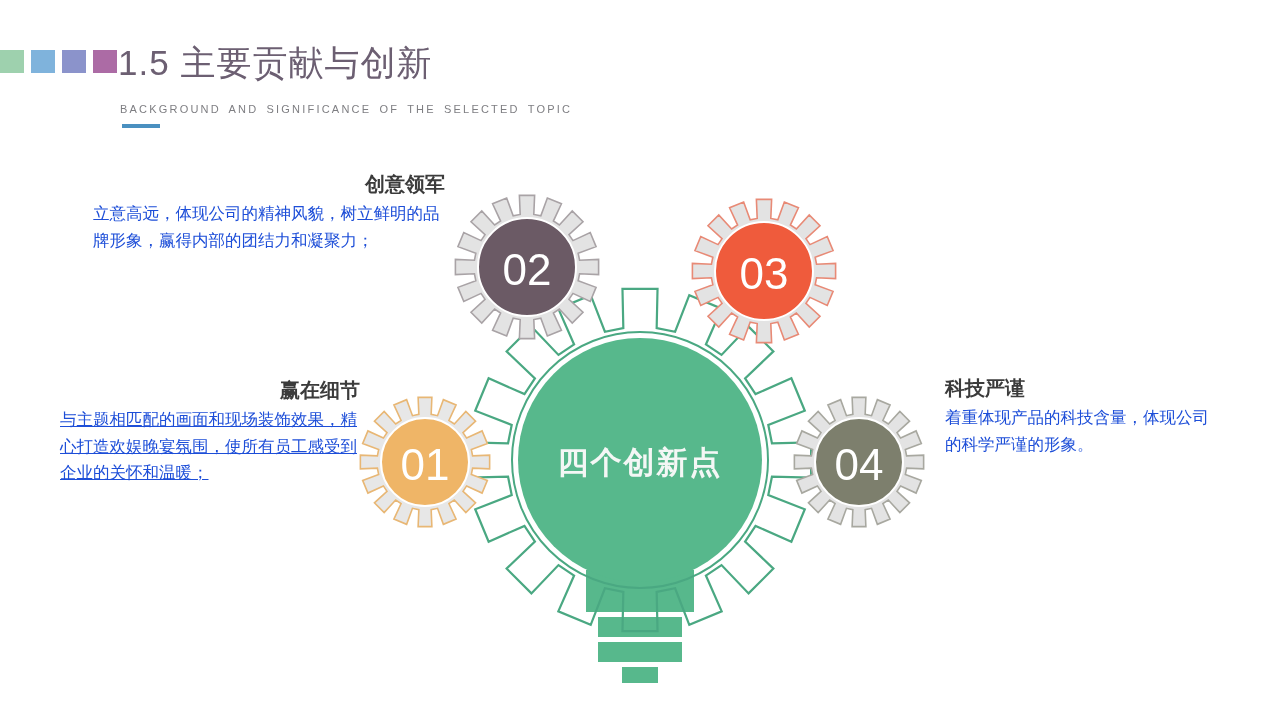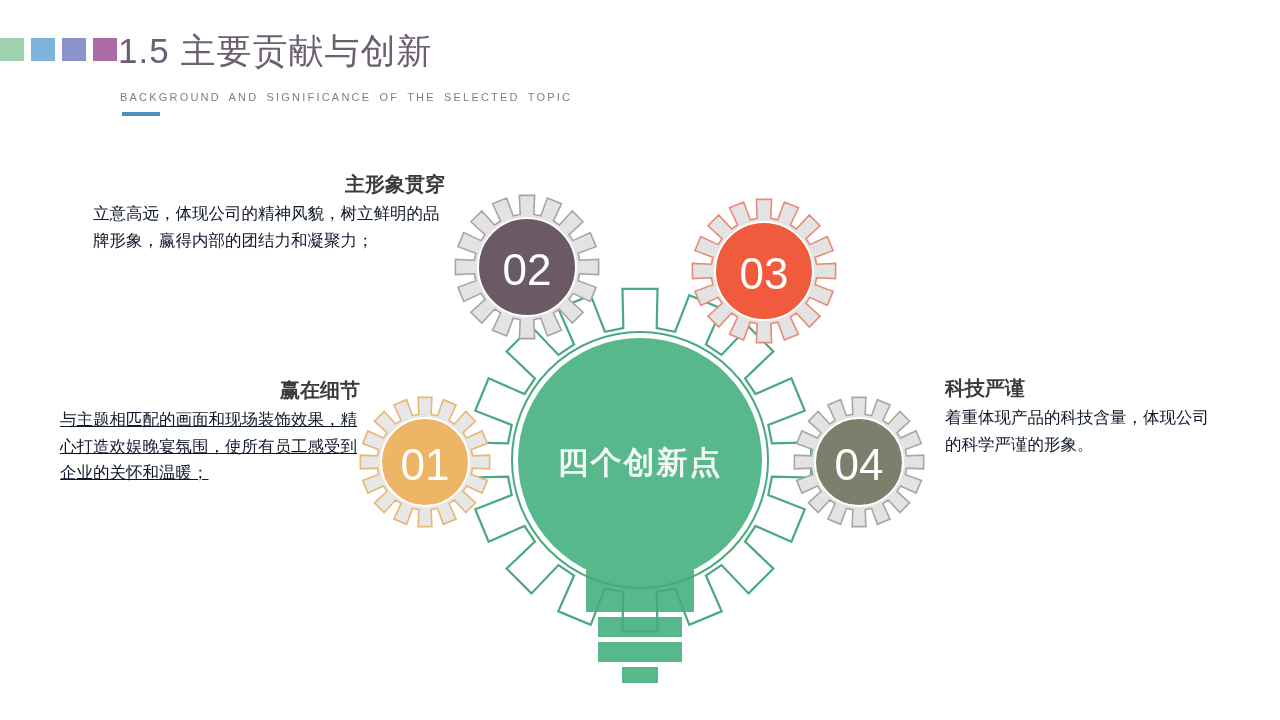--- a/index.html
+++ b/index.html
@@ -5,21 +5,21 @@
   * { margin:0; padding:0; box-sizing:border-box; }
   html,body { width:1280px; height:720px; }
   body {
     background:#ffffff;
     font-family:"Liberation Sans","DejaVu Sans",sans-serif;
     position:relative;
     overflow:hidden;
   }
 
   
-  #header { position:absolute; left:0; top:0; width:1120px; height:130px; }
+  #header { position:absolute; left:0; top:12px; width:1120px; height:130px; }
 
   #swatches { position:absolute; left:0; top:38px; display:flex; gap:7px; }
   .swatch { width:24px; height:23px; }
 
   #slide-title {
     position:absolute; left:118px; top:28px;
     font-size:35px; font-weight:400; letter-spacing:1px;
     color:#6c5f72; white-space:nowrap;
     font-family:"Liberation Sans","DejaVu Sans",sans-serif;
   }
@@ -34,21 +34,21 @@
   }
 
   
   .txtblock { position:absolute; color:#4a4a4a; }
   .txtblock .bt {
     font-size:20px; font-weight:bold; color:#3b3b3b;
     line-height:1.25; margin-bottom:3px;
     font-family:"Liberation Sans","DejaVu Sans",sans-serif;
   }
   .txtblock .bd {
-    font-size:16.5px; line-height:1.62; color:#0f172a;
+    font-size:16.5px; line-height:1.62; color:#1d4ed8;
     font-family:"Liberation Sans","DejaVu Sans",sans-serif;
   }
 
   #block-1 { left:75px;  top:172px; width:370px; text-align:right; }
   #block-1 .bd { text-align:left; padding-left:18px; }
 
   #block-2 { left:845px; top:172px; width:370px; text-align:left; }
 
   #block-3 { left:60px;  top:378px; width:300px; text-align:right; }
   #block-3 .bd { text-align:left;text-decoration:underline; }
@@ -83,21 +83,21 @@
     <span class="swatch" style="background: rgb(139, 147, 203);"></span>
     <span class="swatch" style="background: rgb(172, 107, 165);"></span>
   </div>
 
   <div id="slide-title" style="color: rgb(108, 95, 114);">1.5 主要贡献与创新</div>
   <div id="slide-subtitle">BACKGROUND AND SIGNIFICANCE OF THE SELECTED TOPIC</div>
   <div id="subtitle-rule" style="background: rgb(74, 144, 192);"></div>
 </div>
 
 <div class="txtblock" id="block-1">
-  <div class="bt">主形象贯穿</div>
+  <div class="bt">创意领军</div>
   <div class="bd">立意高远，体现公司的精神风貌，树立鲜明的品牌形象，赢得内部的团结力和凝聚力；</div>
 </div>
 
 <div class="txtblock" id="block-2">
 </div>
 
 <div class="txtblock" id="block-3">
   <div class="bt">赢在细节</div>
   <div class="bd">与主题相匹配的画面和现场装饰效果，精心打造欢娱晚宴氛围，使所有员工感受到企业的关怀和温暖；</div>
 </div>

